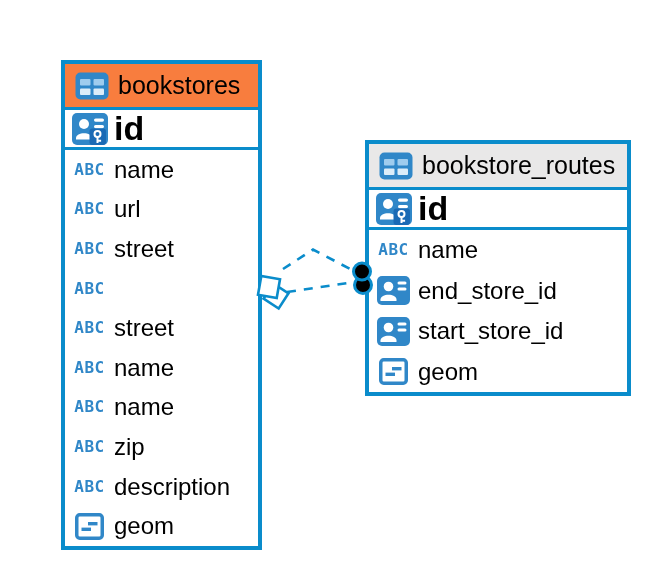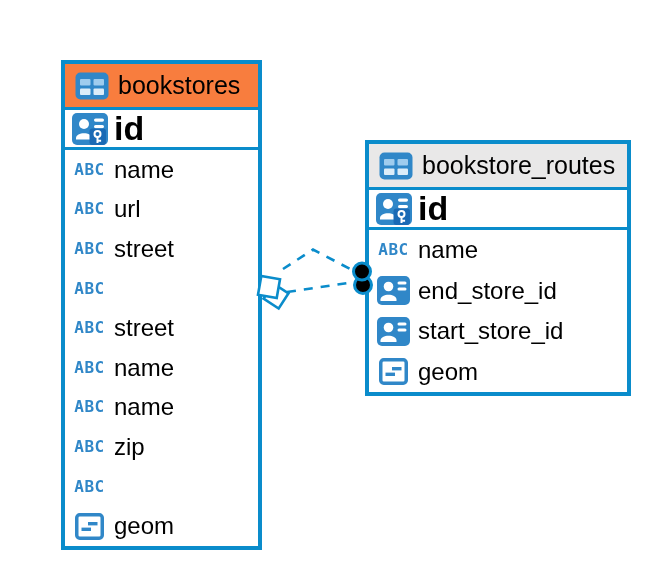--- a/index.html
+++ b/index.html
@@ -128,20 +128,21 @@
     <div class="col-row">
       <span class="icon-box">
           <span class="abc">ABC</span>
         </span>
       <span class="label">zip</span>
     </div>
     <div class="col-row">
       <span class="icon-box">
           <span class="abc">ABC</span>
         </span>
+      <span class="label">description</span>
     </div>
     <div class="col-row">
       <span class="icon-box">
         <svg width="29" height="27" viewBox="0 0 29 27">
           <rect x="1.75" y="1.75" width="25.5" height="23.5" rx="3" fill="#fff" stroke="var(--icon_blue)" stroke-width="3.5"></rect>
           <rect x="13" y="9" width="9.5" height="3.4" fill="var(--icon_blue)"></rect>
           <rect x="6.5" y="14.6" width="9.5" height="3.4" fill="var(--icon_blue)"></rect>
         </svg>
       </span>
       <span class="label">geom</span>

